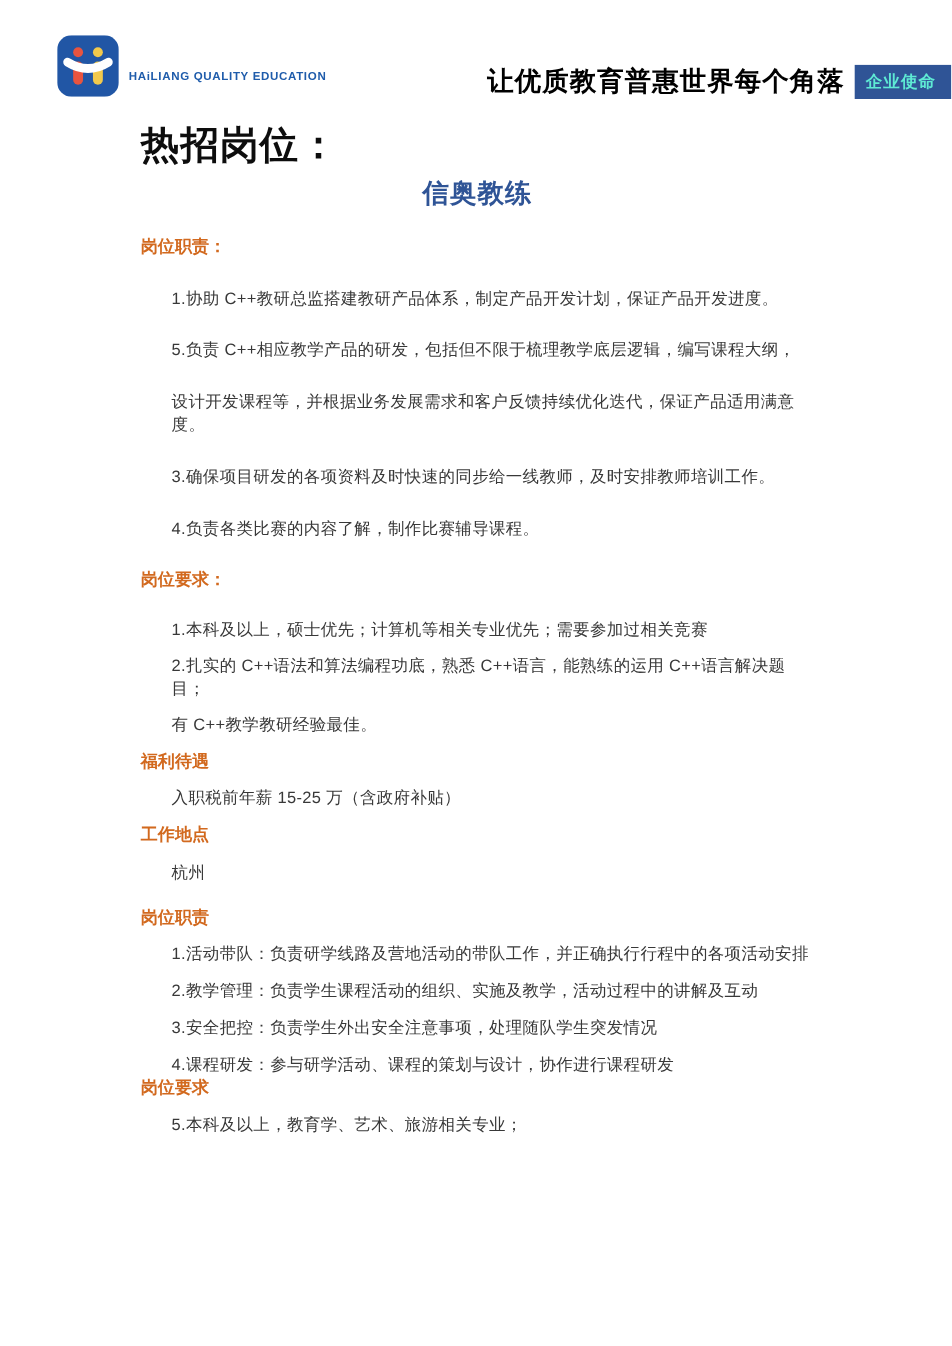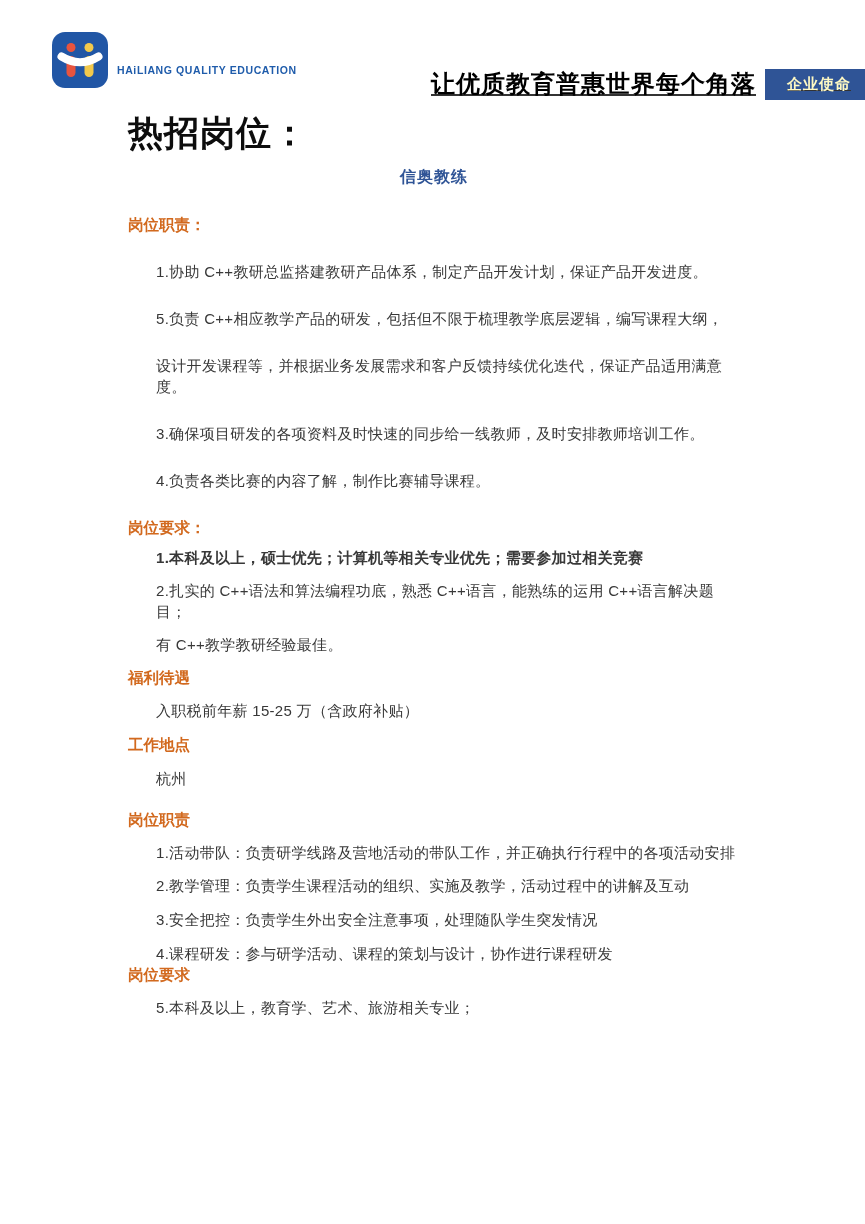--- a/index.html
+++ b/index.html
@@ -26,57 +26,57 @@
   .logo-icon { width: 56px; height: 56px; display: block; }
   .logo-cn {
     color: #1f5cab; font-size: 25px; font-weight: bold;
     letter-spacing: 2px; line-height: 28px;
   }
   .logo-en {
     color: #1f5cab; font-size: 10.5px; font-weight: bold;
     letter-spacing: 0.6px; margin-top: 19px;
   }
   .tagline {
-    position: absolute; right: 0; top: 68px;
-    display: flex; align-items: center; gap: 9px; text-decoration: underline;
+    position: absolute; right: 0; top: 58px;
+    display: flex; align-items: center; gap: 9px;
   }
   .slogan { color: #000000; font-size: 24px; font-weight: bold; letter-spacing: 1px; }
   .badge {
-    background: #2f5496; color: #fef9c3;
+    background: #2f5496; color: #5eead4;
     font-size: 15px; font-weight: bold; letter-spacing: 1px;
-    padding: 6px 14px 6px 22px;
+    padding: 6px 14px 6px 10px;
   }
 
   
   .content { padding: 0 125px 0 128px; }
   .page-title {
     margin-top: 16px;
     color: #0d0d0d; font-size: 35px; font-weight: bold;
     letter-spacing: 1px; line-height: 34px;
   }
   .job-title {
     text-align: center;
-    color: #2f5496; font-size: 16px; font-weight: bold;
+    color: #2f5496; font-size: 24px; font-weight: bold;
     letter-spacing: 1px; line-height: 30px;
   }
   .job1-title { margin-top: 12px; }
   .job2-title { margin-top: 86px; }
   .sec-heading {
     color: #d2691e; font-size: 15.5px; font-weight: bold;
     line-height: 21px;
   }
   p.line {
     font-size: 15px; color: #383838;
     line-height: 21px; padding-left: 28px;
     letter-spacing: 0.3px;
   }
   
   .mt-22 { margin-top: 22px; }
   .mt-26 { margin-top: 26px; }
-  .mt-24 { margin-top: 9px; font-weight: bold; }
+  .mt-24 { margin-top: 24px; }
   .mt-20 { margin-top: 20px; }
   .mt-14 { }
   .mt-13 { margin-top: 13px; }
   .mt-12 { margin-top: 12px; }
 </style>
 </head>
 <body>
 
 <div class="page">
 

